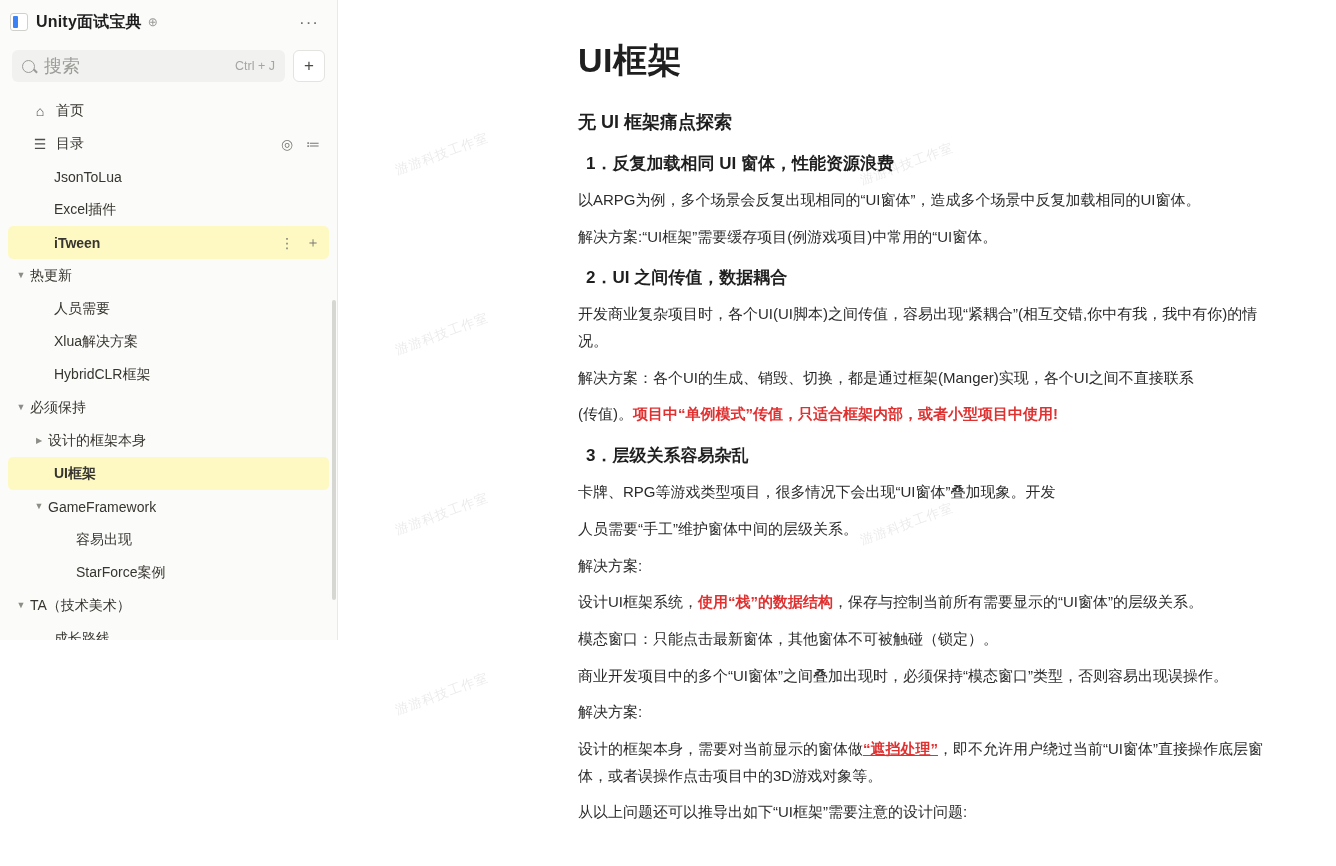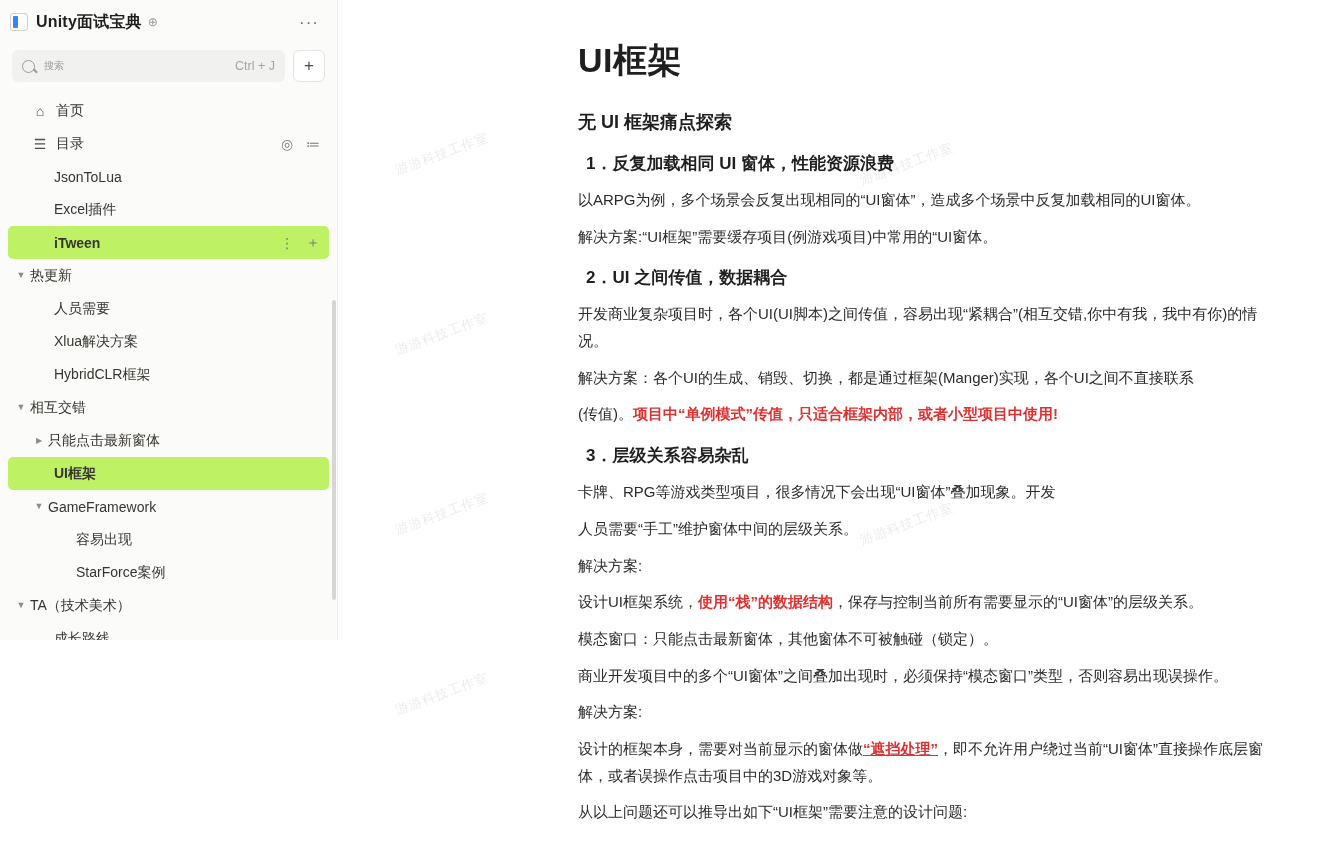--- a/index.html
+++ b/index.html
@@ -95,21 +95,21 @@
   }
   .sb-search .mag:after {
     content: "";
     position: absolute;
     width: 5px; height: 1.6px;
     background: #9b9b97;
     transform: rotate(45deg);
     right: -4px; bottom: 0px;
   }
   .sb-search .ph {
-    font-size: 10px;
+    font-size: 18px;
     color: #9b9b97;
   }
   .sb-search .kbd {
     margin-left: auto;
     font-size: 12.5px;
     color: #a5a5a1;
   }
   .sb-add {
     width: 32px; height: 32px;
     border: 1px solid #e3e3e0;
@@ -129,21 +129,21 @@
     display: flex;
     align-items: center;
     height: 33px;
     border-radius: 5px;
     padding-right: 6px;
     cursor: pointer;
     position: relative;
     color: #37352f;
     font-size: 14px;
   }
-  .nav-row.selected { background: #bef264; }
+  .nav-row.selected { background: #fef9c3; }
   .nav-row.selected .nav-label { font-weight: bold; }
   .caret {
     width: 18px;
     flex: 0 0 18px;
     text-align: center;
     color: #8d8d88;
     font-size: 9px;
     line-height: 1;
     user-select: none;
   }
@@ -316,26 +316,26 @@
       <div class="nav-row i2">
         <span class="nav-label">Xlua解决方案</span>
       </div>
 
       <div class="nav-row i2">
         <span class="nav-label">HybridCLR框架</span>
       </div>
 
       <div class="nav-row i0">
         <span class="caret down"></span>
-        <span class="nav-label">相互交错</span>
+        <span class="nav-label">必须保持</span>
       </div>
 
       <div class="nav-row i1">
         <span class="caret right"></span>
-        <span class="nav-label">只能点击最新窗体</span>
+        <span class="nav-label">设计的框架本身</span>
       </div>
 
       <div class="nav-row i2 selected">
         <span class="nav-label">UI框架</span>
       </div>
 
       <div class="nav-row i1">
         <span class="caret down"></span>
         <span class="nav-label">GameFramework</span>
       </div>

